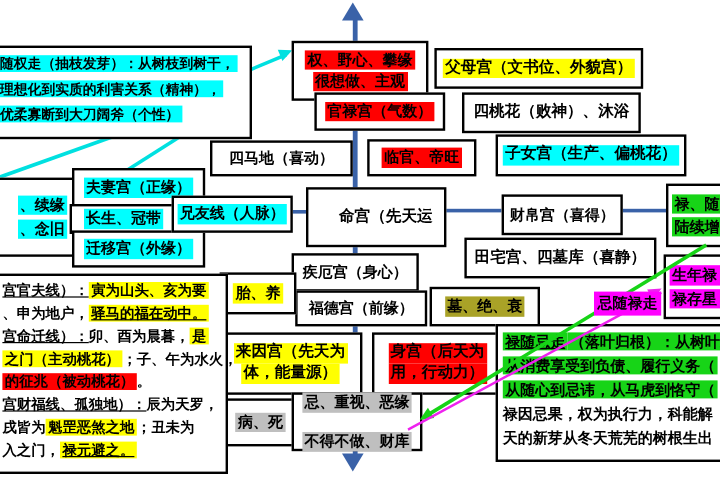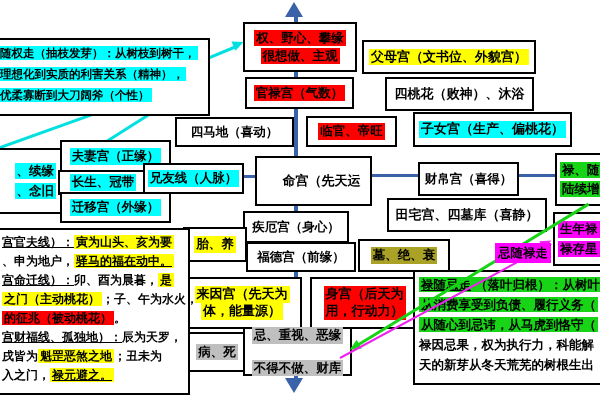--- a/index.html
+++ b/index.html
@@ -65,25 +65,25 @@
   <div class="box" style="left:58px;top:170px;width:86px;height:21px;">
     <span class="hl c-cyan">长生、冠带</span>
   </div>
   <div class="box" style="left:60px;top:192px;width:107px;height:27px;">
     <span class="hl c-cyan">迁移宫（外缘）</span>
   </div>
   <div class="box" style="left:143px;top:163px;width:97px;height:27px;text-align:center;">
     <span class="hl c-cyan">兄友线（人脉）</span>
   </div>
 
-  <div class="box" style="left:243px;top:22px;width:110px;height:46px;gap:2px;">
+  <div class="box" style="left:243px;top:34px;width:110px;height:46px;gap:2px;">
     <span class="hl c-red">权、野心、攀缘</span>
     <span class="hl c-red">很想做、主观</span>
   </div>
-  <div class="box" style="left:245px;top:77px;width:105px;height:28px;">
+  <div class="box" style="left:262px;top:77px;width:105px;height:28px;">
     <span class="hl c-red">官禄宫（气数）</span>
   </div>
   <div class="box" style="left:175px;top:117px;width:115px;height:26px;">
     <span>四马地（喜动）</span>
   </div>
   <div class="box" style="left:306px;top:116px;width:87px;height:27px;">
     <span class="hl c-red">临官、帝旺</span>
   </div>
   <div class="box" style="left:255px;top:156px;width:97px;height:46px;font-size:13px;padding-left:16px;">
     <span>命宫（先天运</span>

